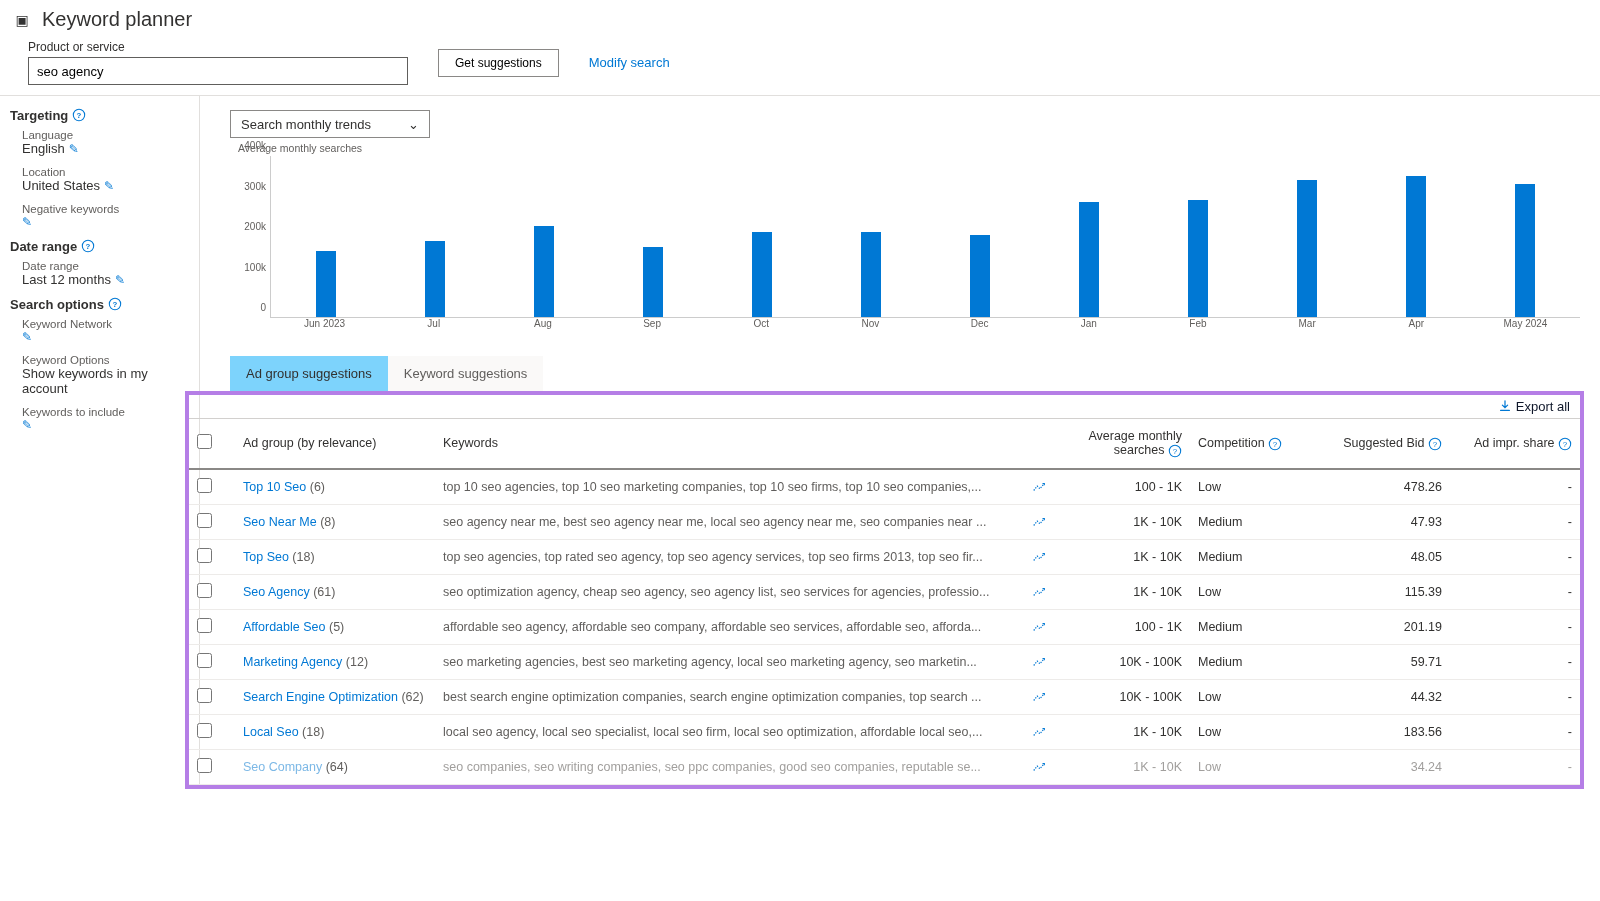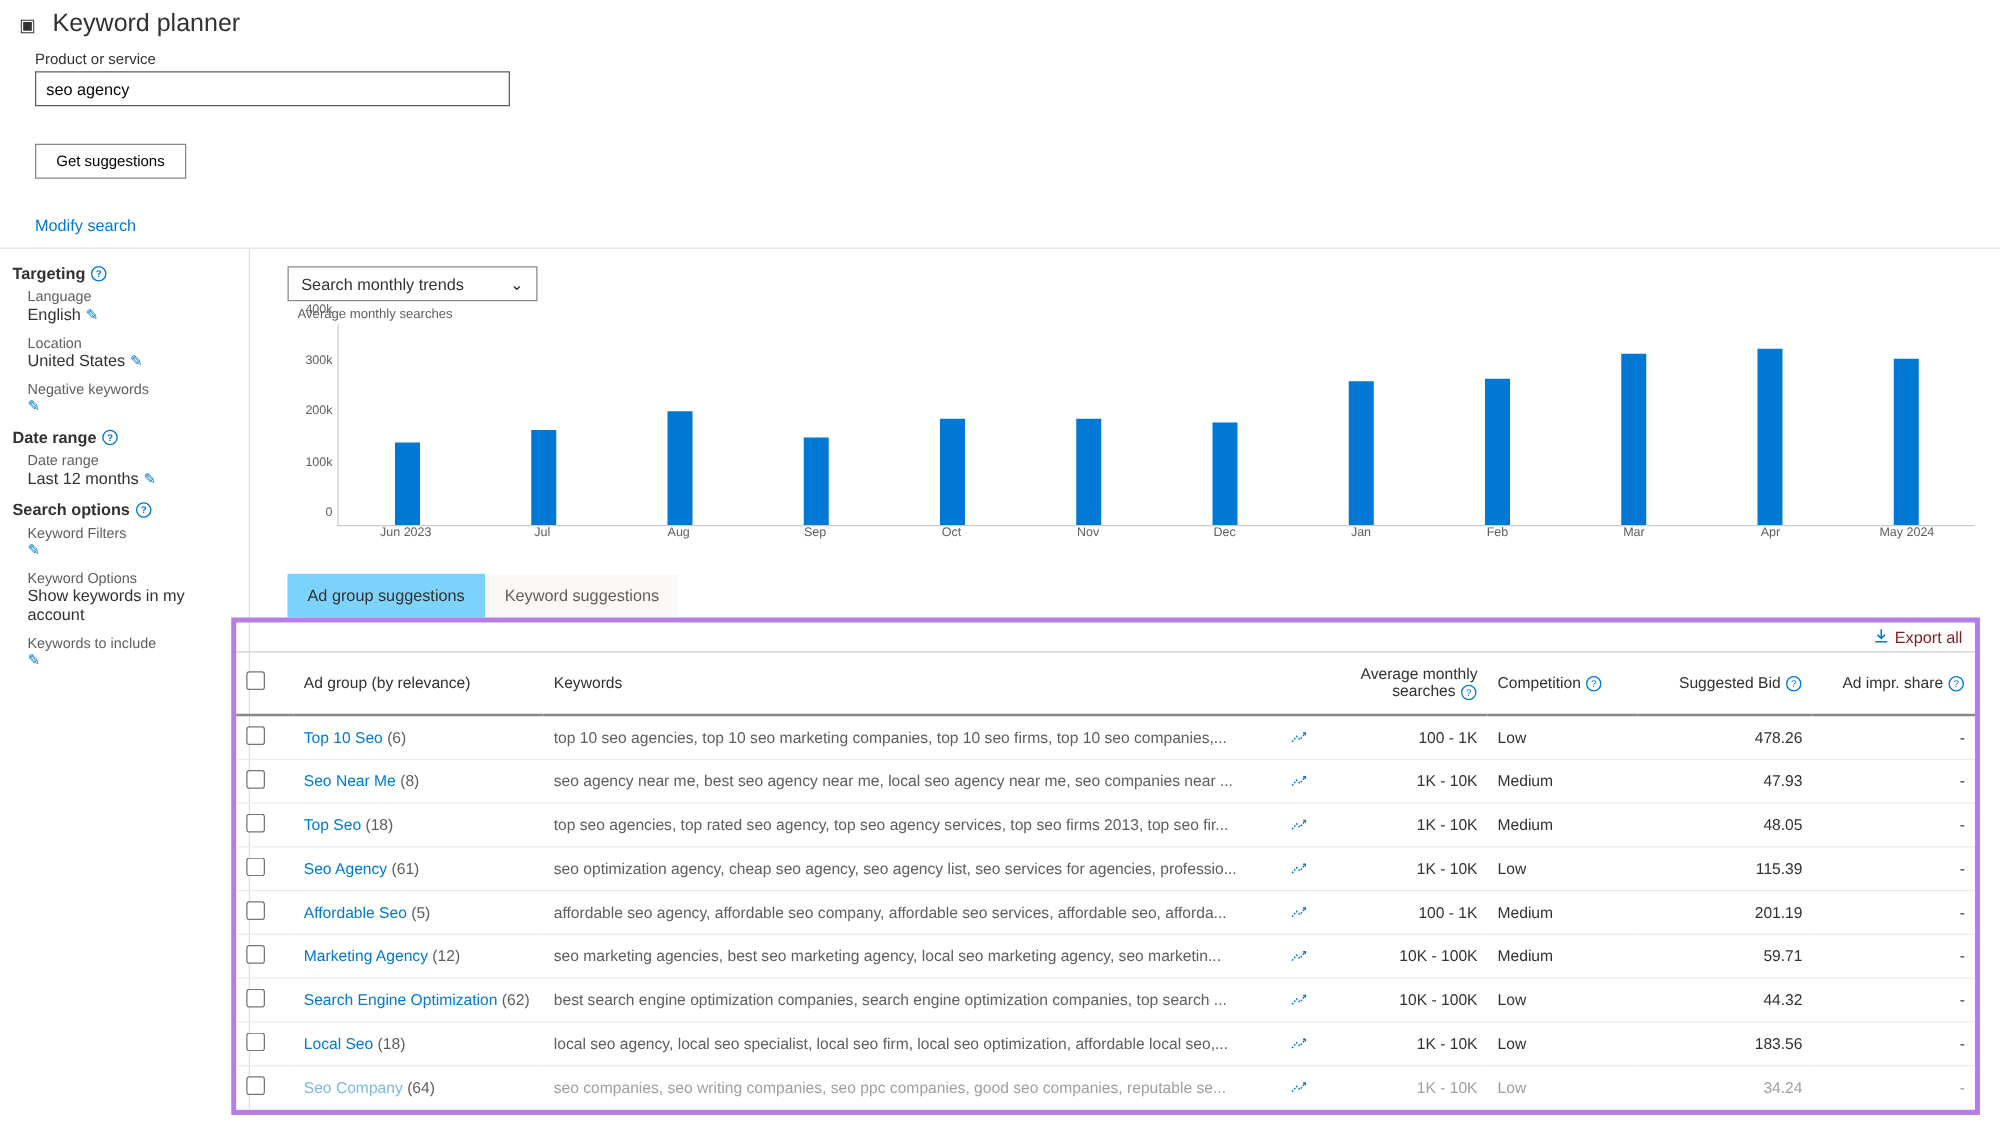--- a/index.html
+++ b/index.html
@@ -1,28 +1,28 @@
 <!DOCTYPE html>
 <html><head>
 <meta charset="utf-8">
 <style>
   * { box-sizing: border-box; margin: 0; padding: 0; }
   body { font-family: "Segoe UI", Arial, sans-serif; font-size: 13px; color: #323130; background:#fff; }
   .header { padding: 8px 10px 4px 10px; display:flex; align-items:center; border-bottom:none;}
   .header .hicon { width:24px; text-align:center; color:#333; font-size:14px;}
   .header h1 { font-size:20px; font-weight:400; margin-left:8px;}
-  .toprow { padding: 5px 10px 10px 28px; border-bottom:1px solid #e1dfdd; display:flex; align-items:flex-start; gap:30px;flex-direction:column;}
+  .toprow { padding: 5px 10px 10px 28px; border-bottom:1px solid #e1dfdd; display:flex; align-items:center; gap:30px;}
   .toprow .field label { font-size:12px; color:#323130; display:block; margin-bottom:3px;}
   .toprow input[type=text] { width:380px; height:28px; border:1px solid #605e5c; padding:0 8px; font-size:13px;}
   .btn { height:28px; border:1px solid #8a8886; background:#fff; padding:0 16px; font-size:12px; cursor:pointer;}
   .linkbtn { color:#0078D4; font-size:13px; cursor:pointer;}
   
   .mainarea { display:flex; }
   .sidebar { width:200px; border-right:1px solid #e1dfdd; padding:12px 10px; font-size:13px;}
-  .sidebar .sect-title { font-weight:600; font-size:13px; margin-bottom:6px; display:flex; align-items:flex-end; gap:4px;}
+  .sidebar .sect-title { font-weight:600; font-size:13px; margin-bottom:6px; display:flex; align-items:flex-start; gap:4px;}
   .sidebar .info-icon { display:inline-flex; color:#0078D4; }
   .sidebar .item { margin-bottom:10px;margin-left:12px;}
   .sidebar .item .lbl { color:#605e5c; font-size:11.5px;}
   .sidebar .item .val { color:#323130; font-size:13px; display:flex; align-items:center; gap:4px;}
   .pencil { color:#0078D4; cursor:pointer; font-size:12px;}
   
   .content { flex:1; padding:14px 16px 0 30px; min-width:0;}
   .dropdown { width:200px; height:28px; border:1px solid #8a8886; background:#fff; display:flex; align-items:center; justify-content:space-between; padding:0 10px; font-size:13px; cursor:pointer; margin-bottom:4px;}
   .chart-caption { font-size:10.5px; color:#605e5c; margin-left:8px; margin-bottom:2px;}
   .chart { position:relative; height:180px; margin-bottom:20px;}
@@ -34,21 +34,21 @@
   .bar { width:20px; background:#0078D4;}
   .xaxis { position:absolute; left:40px; right:4px; bottom:0; height:18px; display:flex;}
   .xaxis .xtick { flex:1; text-align:center; font-size:10px; color:#605e5c;}
   
   .tabs { display:flex; gap:0; }
   .tab { padding:10px 16px; font-size:13px; color:#605e5c; cursor:pointer; background:#faf9f8;}
   .tab.active { color:#323130; background:#7dd3fc;}
   
   .highlightbox { border:4px solid #b57ee6; margin-top:0; position:relative; margin-left:-45px; }
   .exportrow { text-align:right; padding:4px 10px 2px 10px;}
-  .exportrow .export { color:#7f1d1d; font-size:13px; cursor:pointer; display:inline-flex; align-items:flex-start; gap:4px;}
+  .exportrow .export { color:#0f172a; font-size:13px; cursor:pointer; display:inline-flex; align-items:flex-start; gap:4px;}
   
   table.results { width:100%; border-collapse:collapse;padding-left:26px; }
   table.results thead th { font-weight:400; font-size:12.5px; color:#323130; text-align:left; padding:10px 8px; border-top:1px solid #d2d0ce; border-bottom:2px solid #8a8886;}
   table.results thead th.right { text-align:right;}
   table.results tbody td { padding:8px 8px; border-bottom:1px solid #edebe9; font-size:12.5px; color:#323130; white-space:nowrap; overflow:hidden; text-overflow:ellipsis; max-width:0;}
   table.results tbody td.right { text-align:right;}
   table.results tbody td.keywords { color:#605e5c;}
   table.results input[type=checkbox] { width:15px; height:15px;}
   .adgroup-link { color:#0078D4; cursor:pointer;}
   .count { color:#605e5c;}
@@ -127,21 +127,21 @@
     <div class="sect-title">
       <span>Search options</span>
       <span class="info-icon">
           <svg class="ico" viewBox="0 0 16 16">
             <circle cx="8" cy="8" r="6.5" fill="none" stroke="#0078D4" stroke-width="1.2"></circle>
             <text x="8" y="11" text-anchor="middle" font-size="9" fill="#0078D4">?</text>
           </svg>
         </span>
     </div>
     <div class="item">
-      <div class="lbl">Keyword Filters</div>
+      <div class="lbl">Keyword Network</div>
       <div class="val">
           <span class="pencil">✎</span>
         </div>
     </div>
     <div class="item">
       <div class="lbl">Keyword Options</div>
       <div class="val" style="display:block;"><span>Show keywords in my account</span></div>
     </div>
     <div class="item">
       <div class="lbl">Keywords to include</div>

